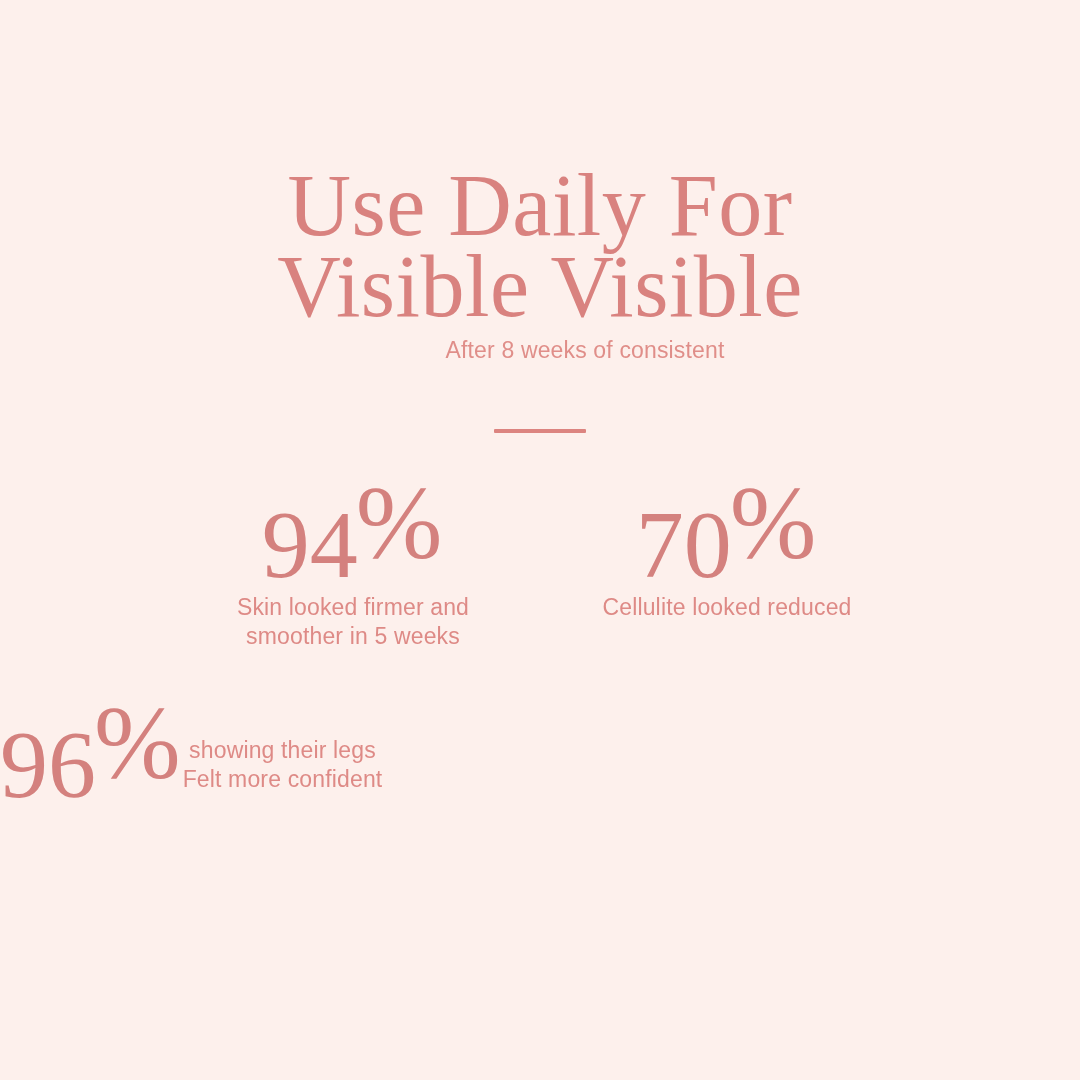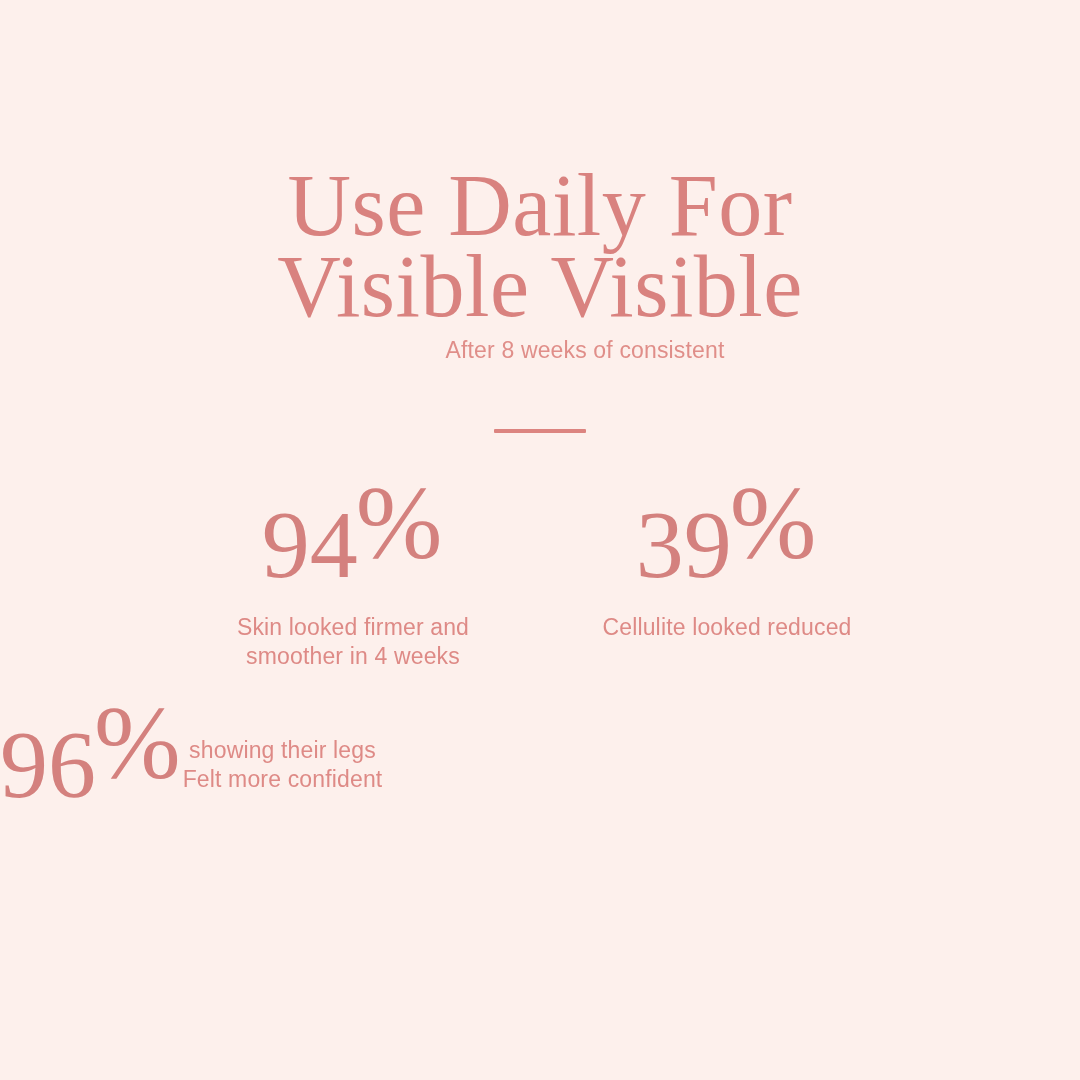--- a/index.html
+++ b/index.html
@@ -84,21 +84,20 @@
     width: 1080px;
     display: flex;
     justify-content: center;
     align-items: flex-start;
   }
   .stat-col {
     width: 374px;
     display: flex;
     flex-direction: column;
     align-items: center;
-    gap: 20px;
   }
 
   .stat-solo {
     position: absolute;
     top: 717px;
     left: 0;
     width: 1080px;
     display: flex;
     flex-direction: row;
     align-items: center;
@@ -161,27 +160,27 @@
 
   <div class="stat-row">
 
     <div class="stat-col">
       <div class="stat-value">
         <span class="stat-num">94</span>
           <span class="stat-pct">%</span>
       </div>
       <div class="stat-caption">
         <span class="cap-line">Skin looked firmer and</span>
-        <span class="cap-line">smoother in 4 weeks</span>
+        <span class="cap-line">smoother in 5 weeks</span>
       </div>
     </div>
 
     <div class="stat-col">
       <div class="stat-value">
-        <span class="stat-num">39</span>
+        <span class="stat-num">70</span>
           <span class="stat-pct">%</span>
       </div>
       <div class="stat-caption">
         <span class="cap-line">Cellulite looked reduced</span>
       </div>
     </div>
 
   </div>
 
   <div class="stat-solo">

